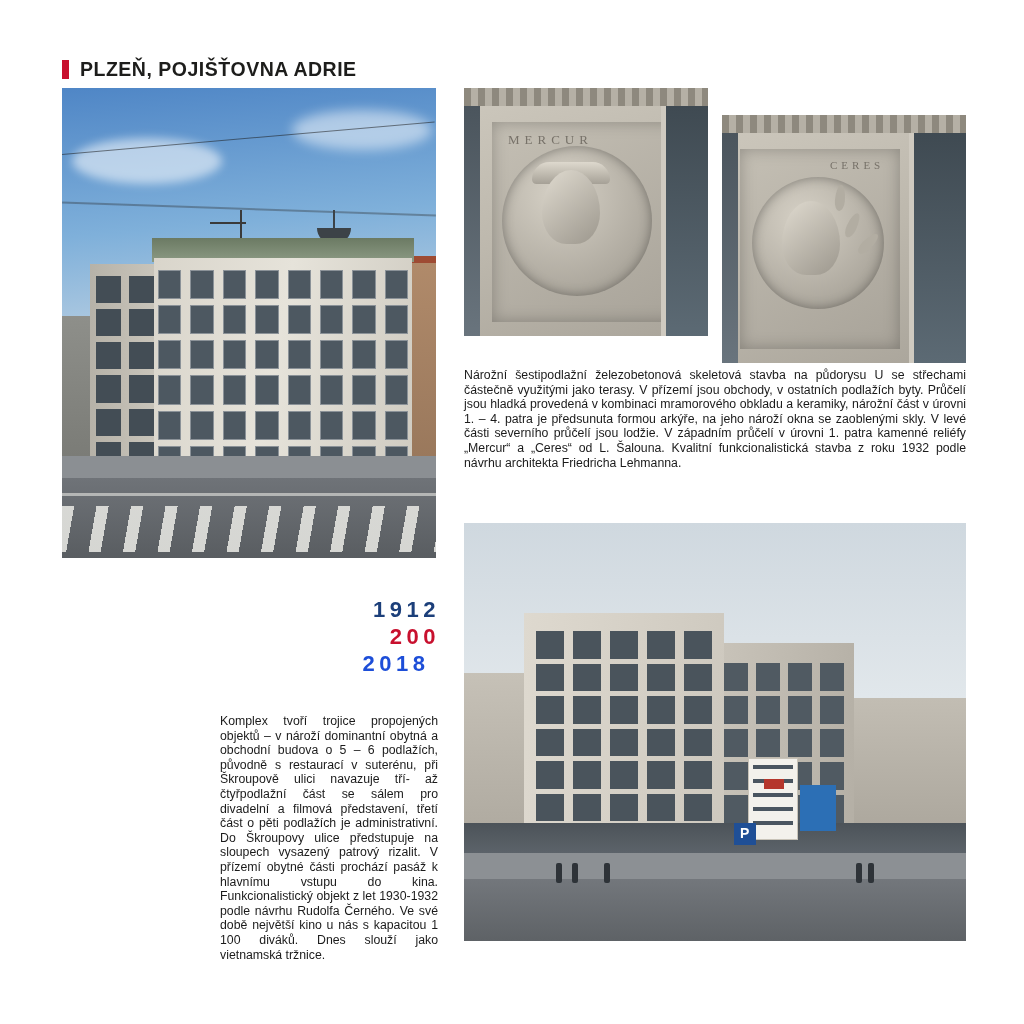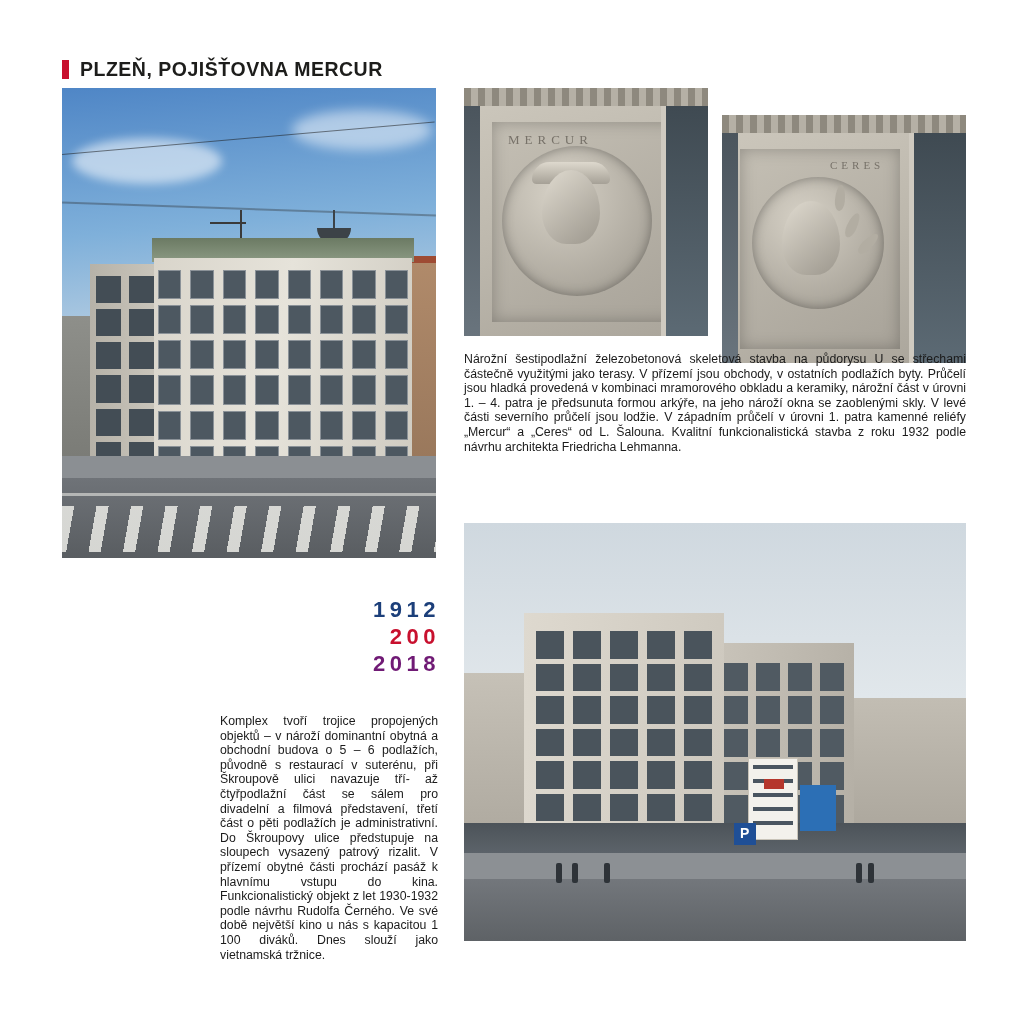--- a/index.html
+++ b/index.html
@@ -352,21 +352,21 @@
   .body-text {
     position: absolute;
     font-size: 12.3px;
     line-height: 14.6px;
     color: #1b1b1b;
     text-align: justify;
     text-justify: inter-word;
   }
   #text-adrie {
     left: 464px;
-    top: 352px;
+    top: 368px;
     width: 502px;
   }
   #text-aso {
     left: 220px;
     top: 714px;
     width: 218px;
   }
 
   
   #logo-1918-2018 {
@@ -376,30 +376,30 @@
     width: 88px;
     text-align: right;
     font-family: "Liberation Sans", sans-serif;
     font-weight: bold;
     font-size: 22px;
     letter-spacing: 4.5px;
     line-height: 27px;
   }
   #logo-1918-2018 .y1 { color: #1c3f7a; }
   #logo-1918-2018 .y2 { color: #c8102e; }
-  #logo-1918-2018 .y3 { color: #701a75; }
+  #logo-1918-2018 .y3 { color: #1d4ed8; text-align: center; }
 </style>
 </head>
 <body>
 
 <div class="page">
 
   <div class="section-title title-left">
     <span class="bar"></span>
-    <span>PLZEŇ, POJIŠŤOVNA MERCUR</span>
+    <span>PLZEŇ, POJIŠŤOVNA ADRIE</span>
   </div>
 
   <div class="photo" id="photo-adrie-building">
     <div class="sky"></div>
     <div class="cloudA"></div>
     <div class="cloudB"></div>
     <div class="wire"></div>
     <div class="wire2"></div>
     <div class="lamp-arm"></div>
     <div class="lamp"></div>

